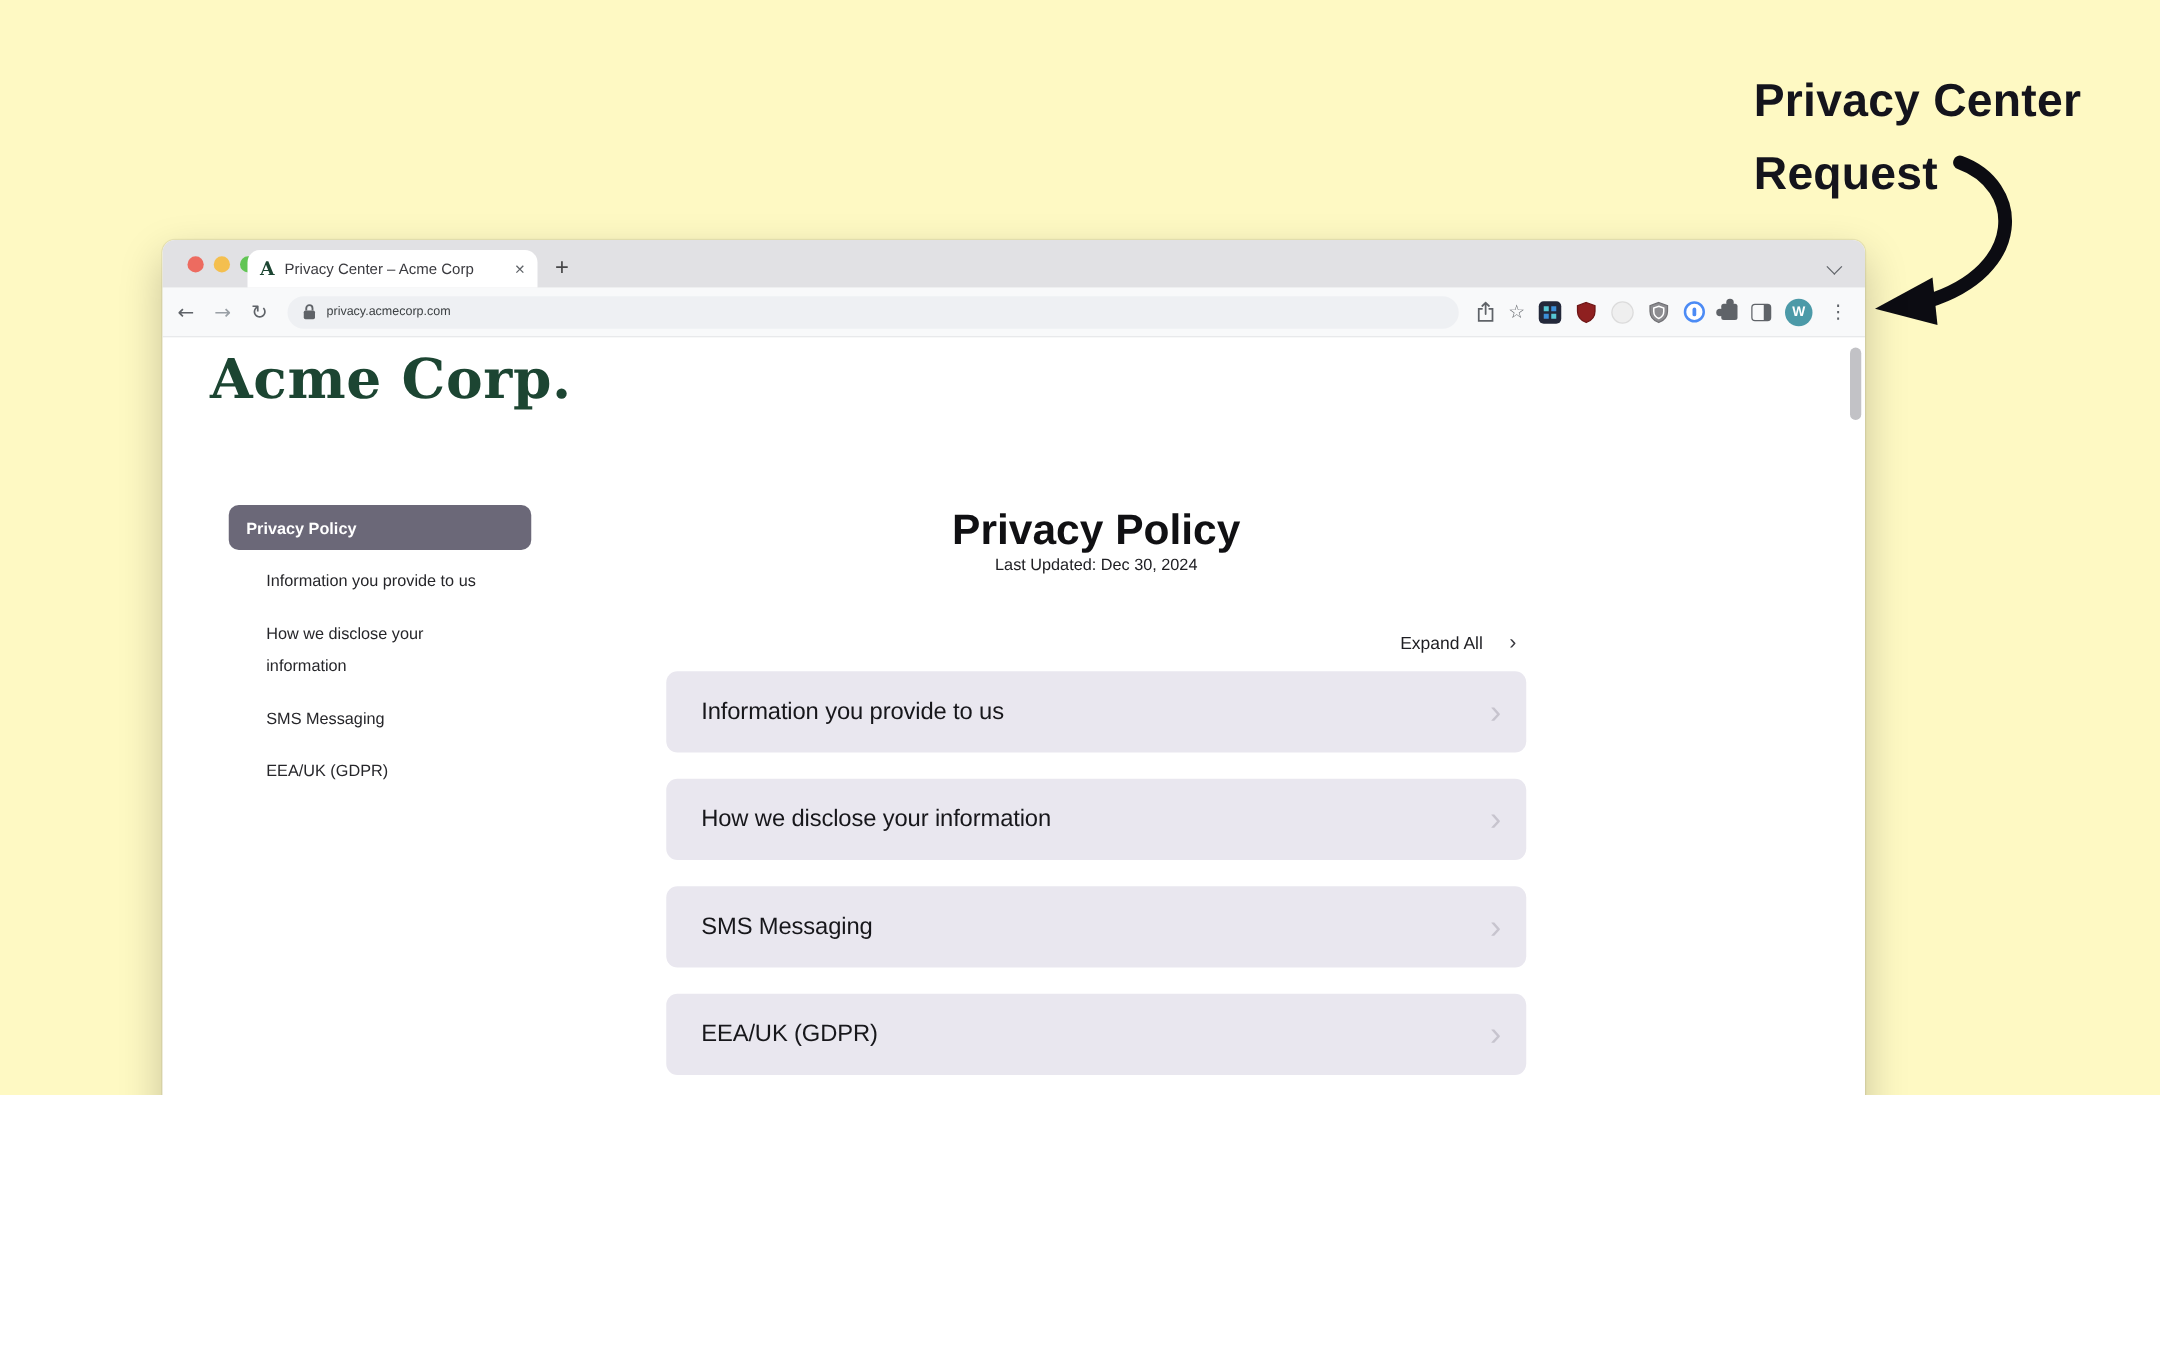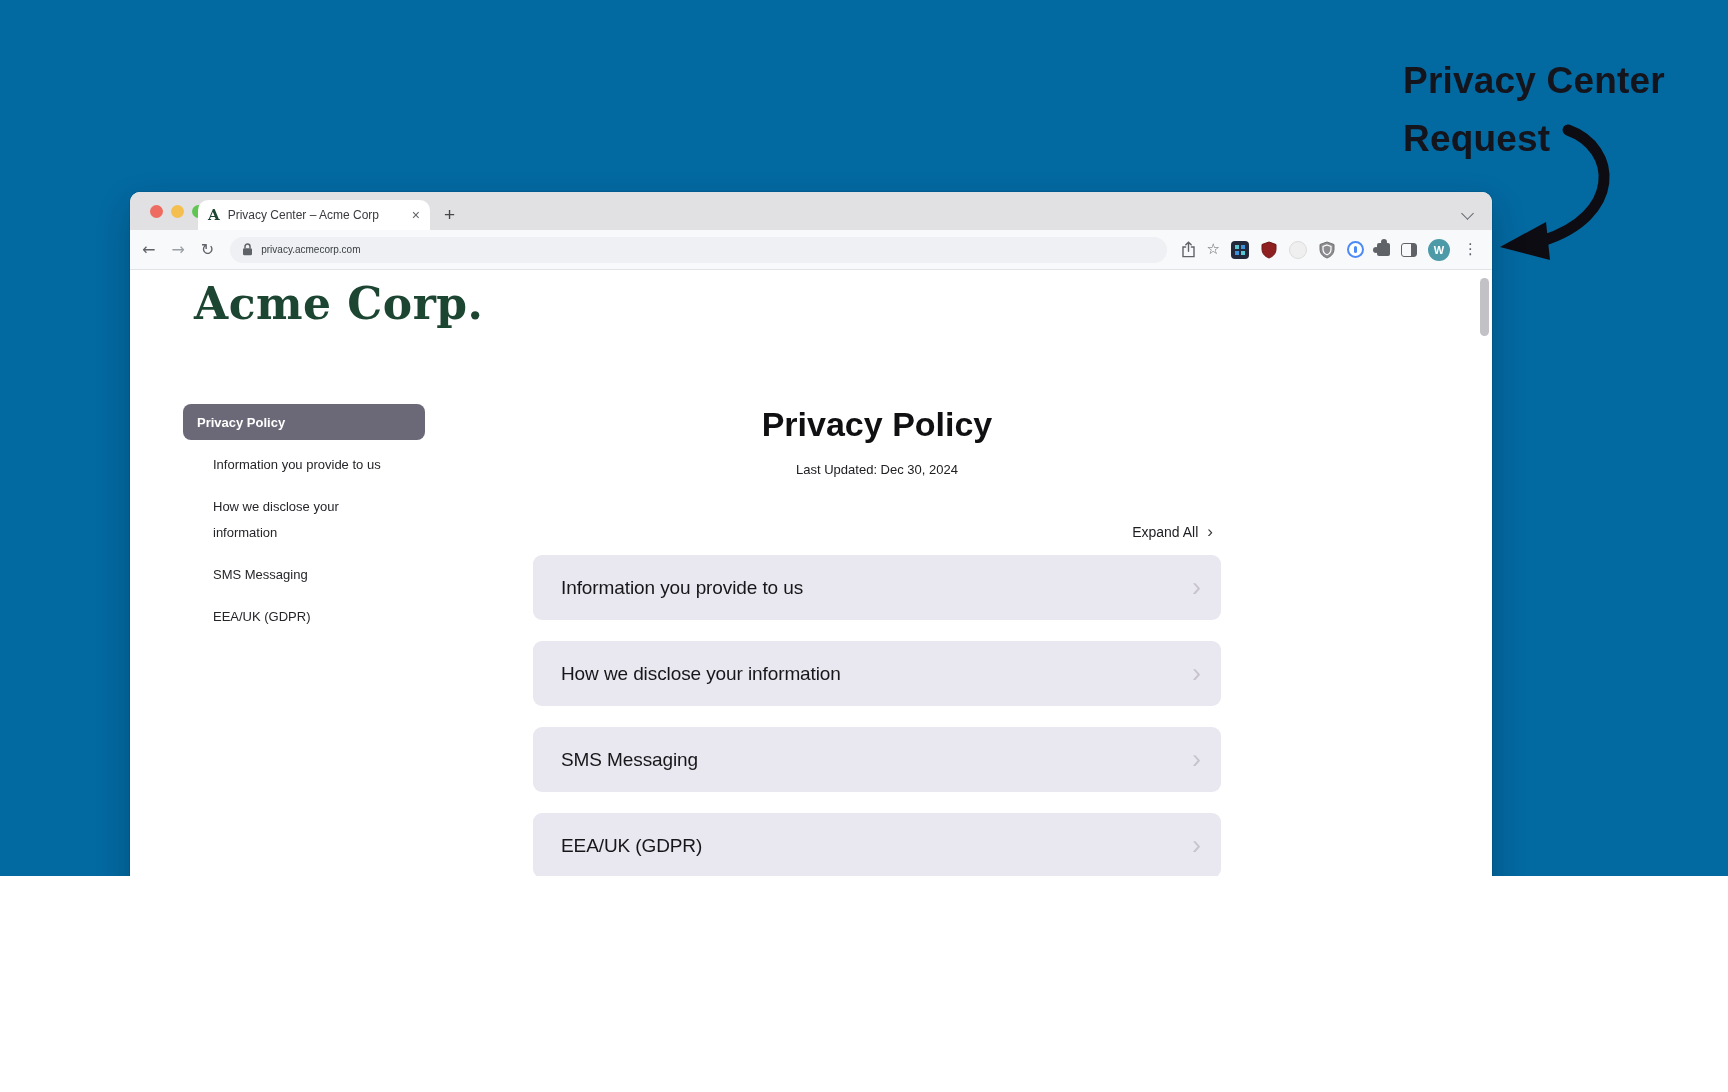--- a/index.html
+++ b/index.html
@@ -1,17 +1,17 @@
 <!DOCTYPE html>
 <html><head>
 <meta charset="utf-8">
 <style>
   * { margin:0; padding:0; box-sizing:border-box; }
   html,body { width:1728px; height:1092px; background:#fff; font-family:"Liberation Sans", sans-serif; }
-  .canvas { position:relative; width:1728px; height:876px; overflow:hidden; background:#0369a1; }
+  .canvas { position:relative; width:1728px; height:876px; overflow:hidden; background:#fef9c3; }
 
   
   .note { position:absolute; left:1403px; top:52px; font-size:37px; font-weight:700; color:#14141c; line-height:58px; letter-spacing:.2px; }
   .arrow-svg { position:absolute; left:1488px; top:120px; }
 
   
   .browser { position:absolute; left:130px; top:192px; width:1362px; height:830px; border-radius:10px;
              background:#fff; overflow:hidden; display:flex; flex-direction:column;
              box-shadow:0 0 0 1px rgba(0,0,0,.07), 0 14px 34px rgba(0,0,0,.22); }
 
@@ -50,36 +50,36 @@
   .panel-ic::after { content:""; position:absolute; right:0; top:0; bottom:0; width:5px; background:#5f6368; }
   .avatar { width:22px; height:22px; border-radius:50%; background:#4c9aa8; color:#fff; font-size:11px; font-weight:700;
             display:flex; align-items:center; justify-content:center; }
   .dots { font-family:"DejaVu Sans", sans-serif; font-size:15px; color:#5f6368; line-height:1; margin-left:2px; }
 
   
   .content { position:relative; flex:1; background:#fff; }
   .scroll-thumb { position:absolute; right:3px; top:8px; width:9px; height:58px; background:#c2c2c6; border-radius:5px; }
 
   .logo { position:absolute; left:38px; top:8px; font-family:"DejaVu Serif", serif; font-weight:700;
-          font-size:44px; color:#1c4532; letter-spacing:.5px;margin-left:26px; }
+          font-size:44px; color:#1c4532; letter-spacing:.5px; }
 
   .sidebar { position:absolute; left:53px; top:134px; width:260px; }
   .active-btn { width:242px; height:36px; background:#6b6878; border-radius:8px; color:#fff; font-size:13px;
                 font-weight:700; display:flex; align-items:center; padding:0 14px; }
   .subnav { margin:12px 0 0 30px; }
   .sub-item { font-size:13px; color:#26262a; line-height:26px; margin-bottom:16px; white-space:nowrap; }
   .sub-item.wrap { white-space:normal; width:140px; }
   .side-links { margin-top:24px; }
   .side-link { font-size:13.5px; font-weight:700; color:#1b1b1f; line-height:26px; margin-bottom:18px;
                display:flex; align-items:center; gap:8px; }
 
   .main-col { position:absolute; left:403px; top:134px; width:688px; }
   .page-title { font-size:34px; font-weight:700; color:#101013; text-align:center; line-height:40px; }
-  .updated { margin-top:18px; text-align:center; font-size:13px; color:#202024; }
-  .expand-row { margin-top:46px; display:flex; justify-content:flex-end; align-items:flex-end; gap:9px;
+  .updated { text-align:center; font-size:13px; color:#202024; }
+  .expand-row { margin-top:46px; display:flex; justify-content:flex-end; align-items:flex-end; gap:21px;
                 font-size:14px; color:#1d1d22; padding-right:8px; }
   .expand-chev { font-size:17px; color:#3a3a40; line-height:1; }
   .acc-list { margin-top:15px; }
   .accordion { height:65px; background:#e9e7ef; border-radius:9px; display:flex; align-items:center;
                justify-content:space-between; padding:0 20px 0 28px; margin-bottom:21px; }
   .acc-label { font-size:19px; color:#17171b; letter-spacing:-.1px; }
   .acc-chev { font-size:27px; color:#c7c4ce; line-height:1; }
 </style>
 </head>
 <body>

